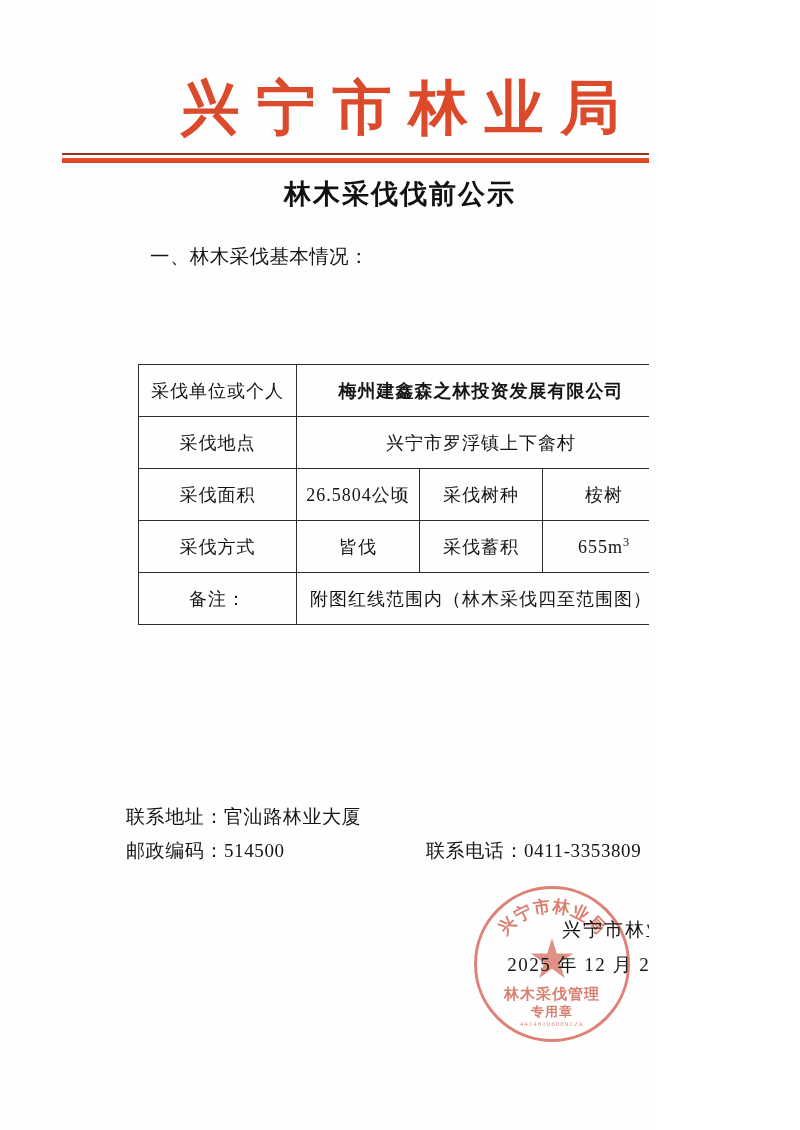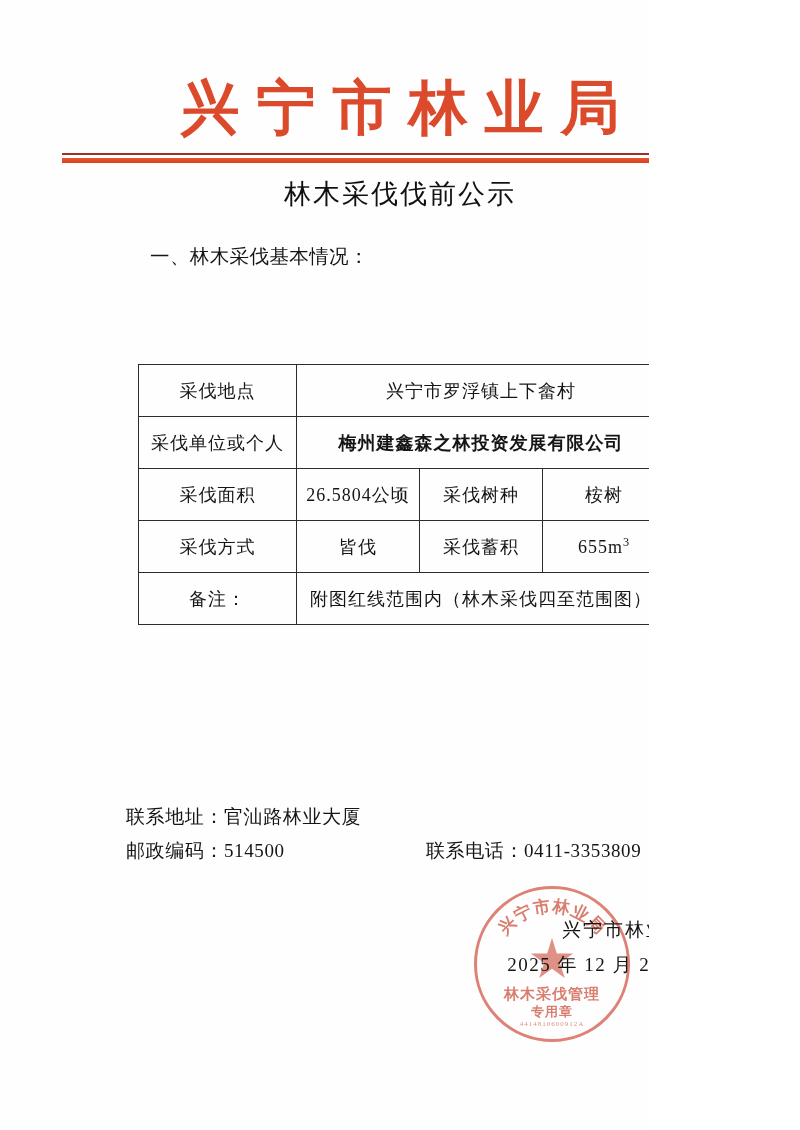--- a/index.html
+++ b/index.html
@@ -60,21 +60,21 @@
   }
 
   
   .doc-title {
     position: absolute;
     left: 0;
     top: 176px;
     width: 800px;
     text-align: center;
     font-size: 27px;
-    font-weight: 400;
+    font-weight: 700;
     letter-spacing: 2px;
     color: #111;
   }
 
   
   .body-wrap {
     position: absolute;
     left: 110px;
     top: 240px;
     width: 582px;
@@ -286,26 +286,26 @@
   <div class="doc-title">林木采伐伐前公示</div>
 
   <div class="body-wrap">
     <p class="sec-head">一、林木采伐基本情况：</p>
   </div>
 
   <div class="tbl-wrap">
     <table class="info">
       <tbody>
           <tr>
+        <td class="label">采伐单位或个人</td>
+        <td class="strong-val" colspan="3">梅州建鑫森之林投资发展有限公司</td>
+      </tr>
+      <tr>
         <td class="label">采伐地点</td>
         <td colspan="3">兴宁市罗浮镇上下畲村</td>
-      </tr>
-      <tr>
-        <td class="label">采伐单位或个人</td>
-        <td class="strong-val" colspan="3">梅州建鑫森之林投资发展有限公司</td>
       </tr>
       <tr>
         <td class="label">采伐面积</td>
         <td class="num">26.5804公顷</td>
         <td>采伐树种</td>
         <td>桉树</td>
       </tr>
       <tr>
         <td class="label">采伐方式</td>
         <td>皆伐</td>

